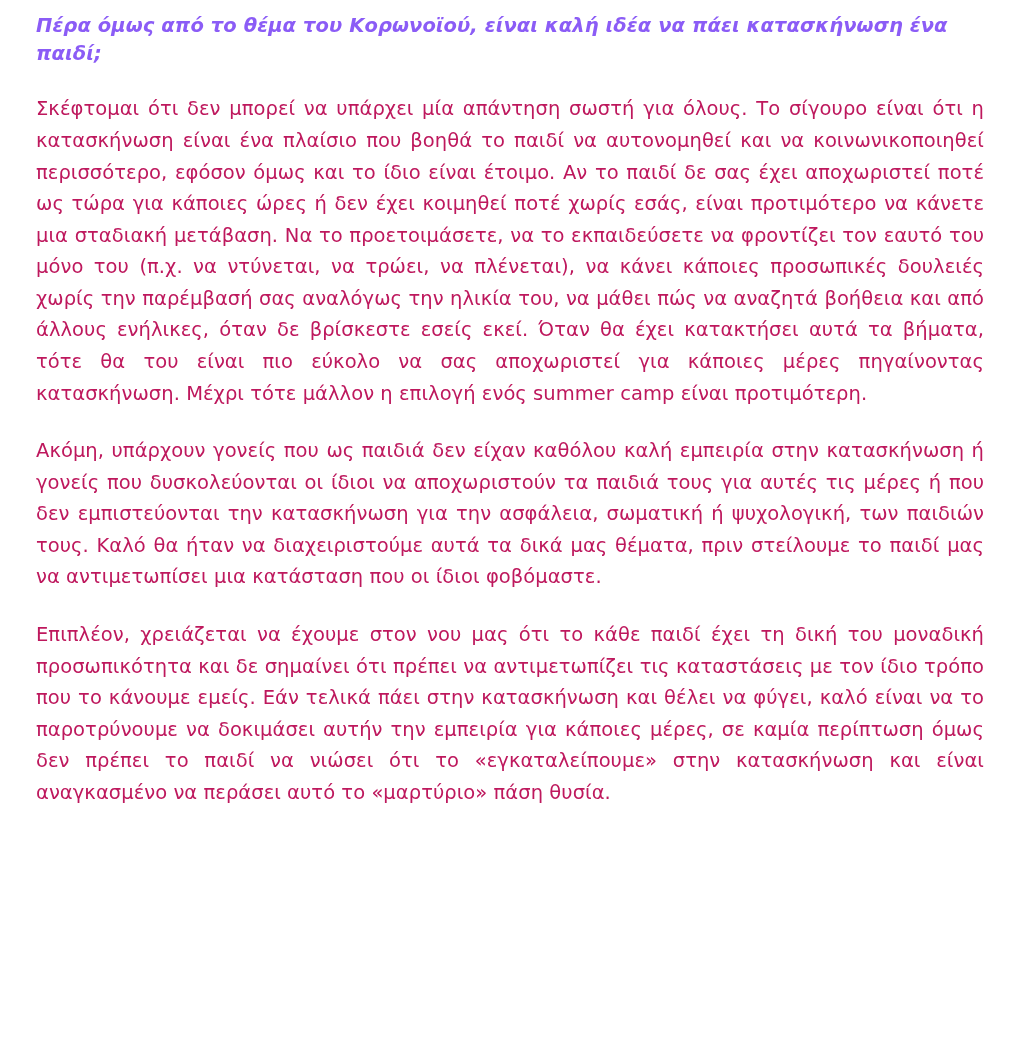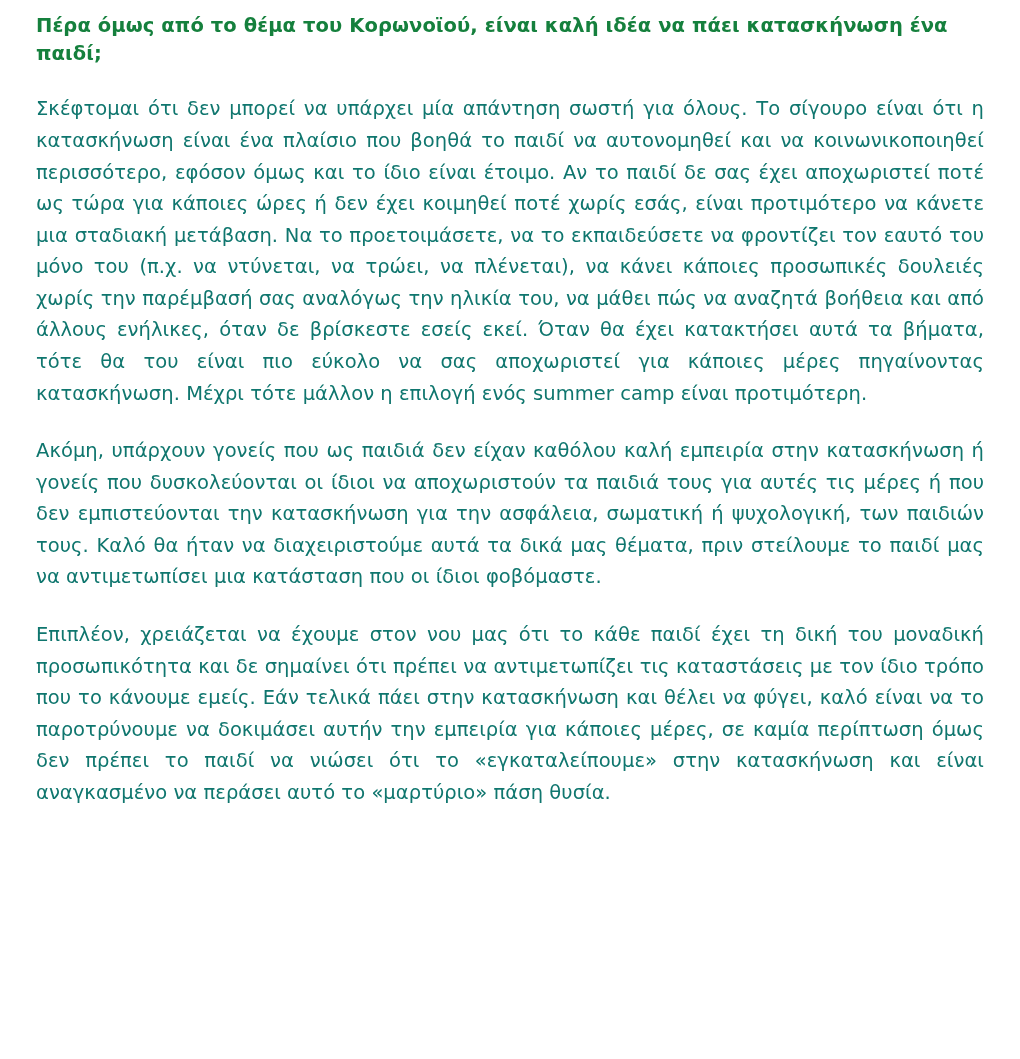--- a/index.html
+++ b/index.html
@@ -15,28 +15,29 @@
   }
   .page {
     box-sizing: border-box;
     width: 1020px;
     padding: 12px 36px 10px 36px;
   }
   .article-heading {
     font-size: 19.5px;
     font-weight: bold;
     line-height: 1.42;
-    color: #15803d;
+    color: #8b5cf6;
     margin: 0 0 26px 0;
     letter-spacing: 0.1px;
+    font-style: italic;
   }
   .article-paragraph {
     font-size: 19.5px;
     line-height: 1.62;
-    color: #0f766e;
+    color: #be185d;
     margin: 0 0 26px 0;
     text-align: justify;
     text-justify: inter-word;
     letter-spacing: 0.05px;
   }
   .article-paragraph:last-child {
     margin-bottom: 8px;
   }
 </style>
 </head>

